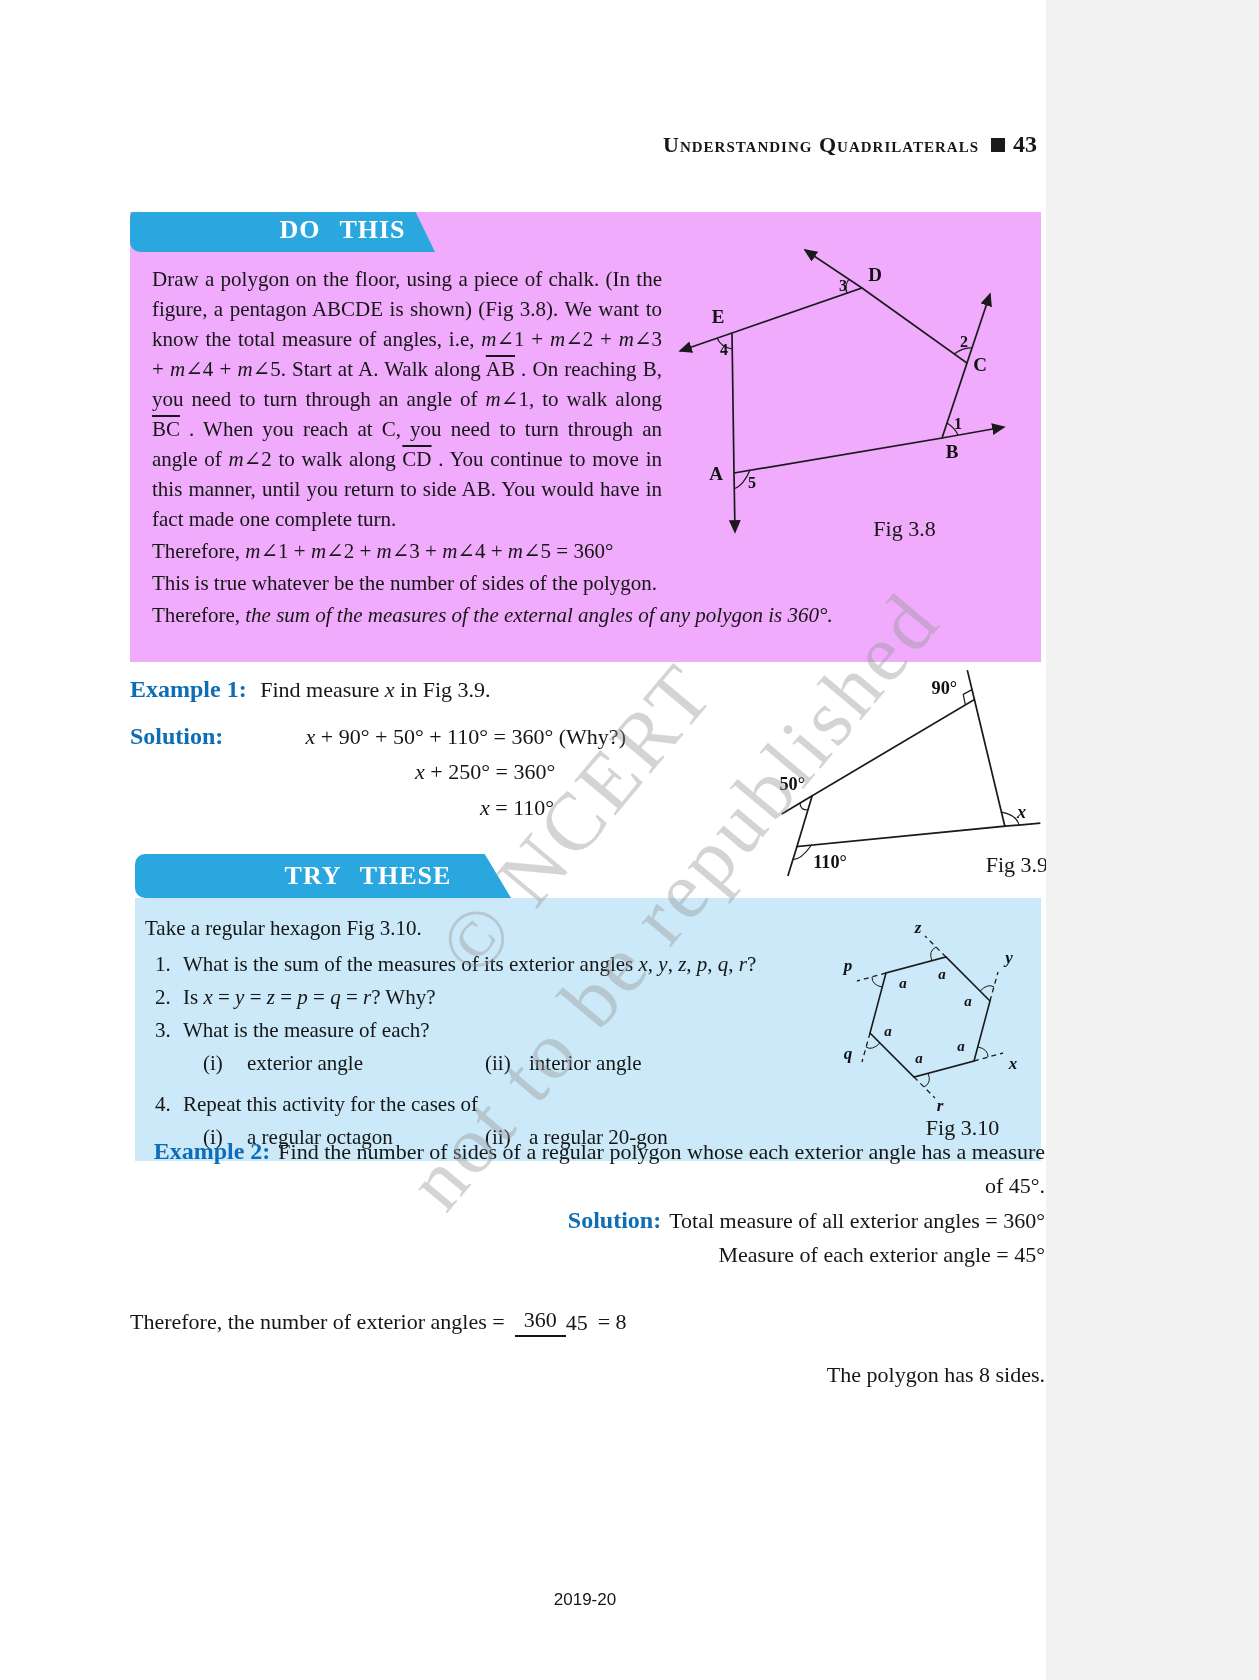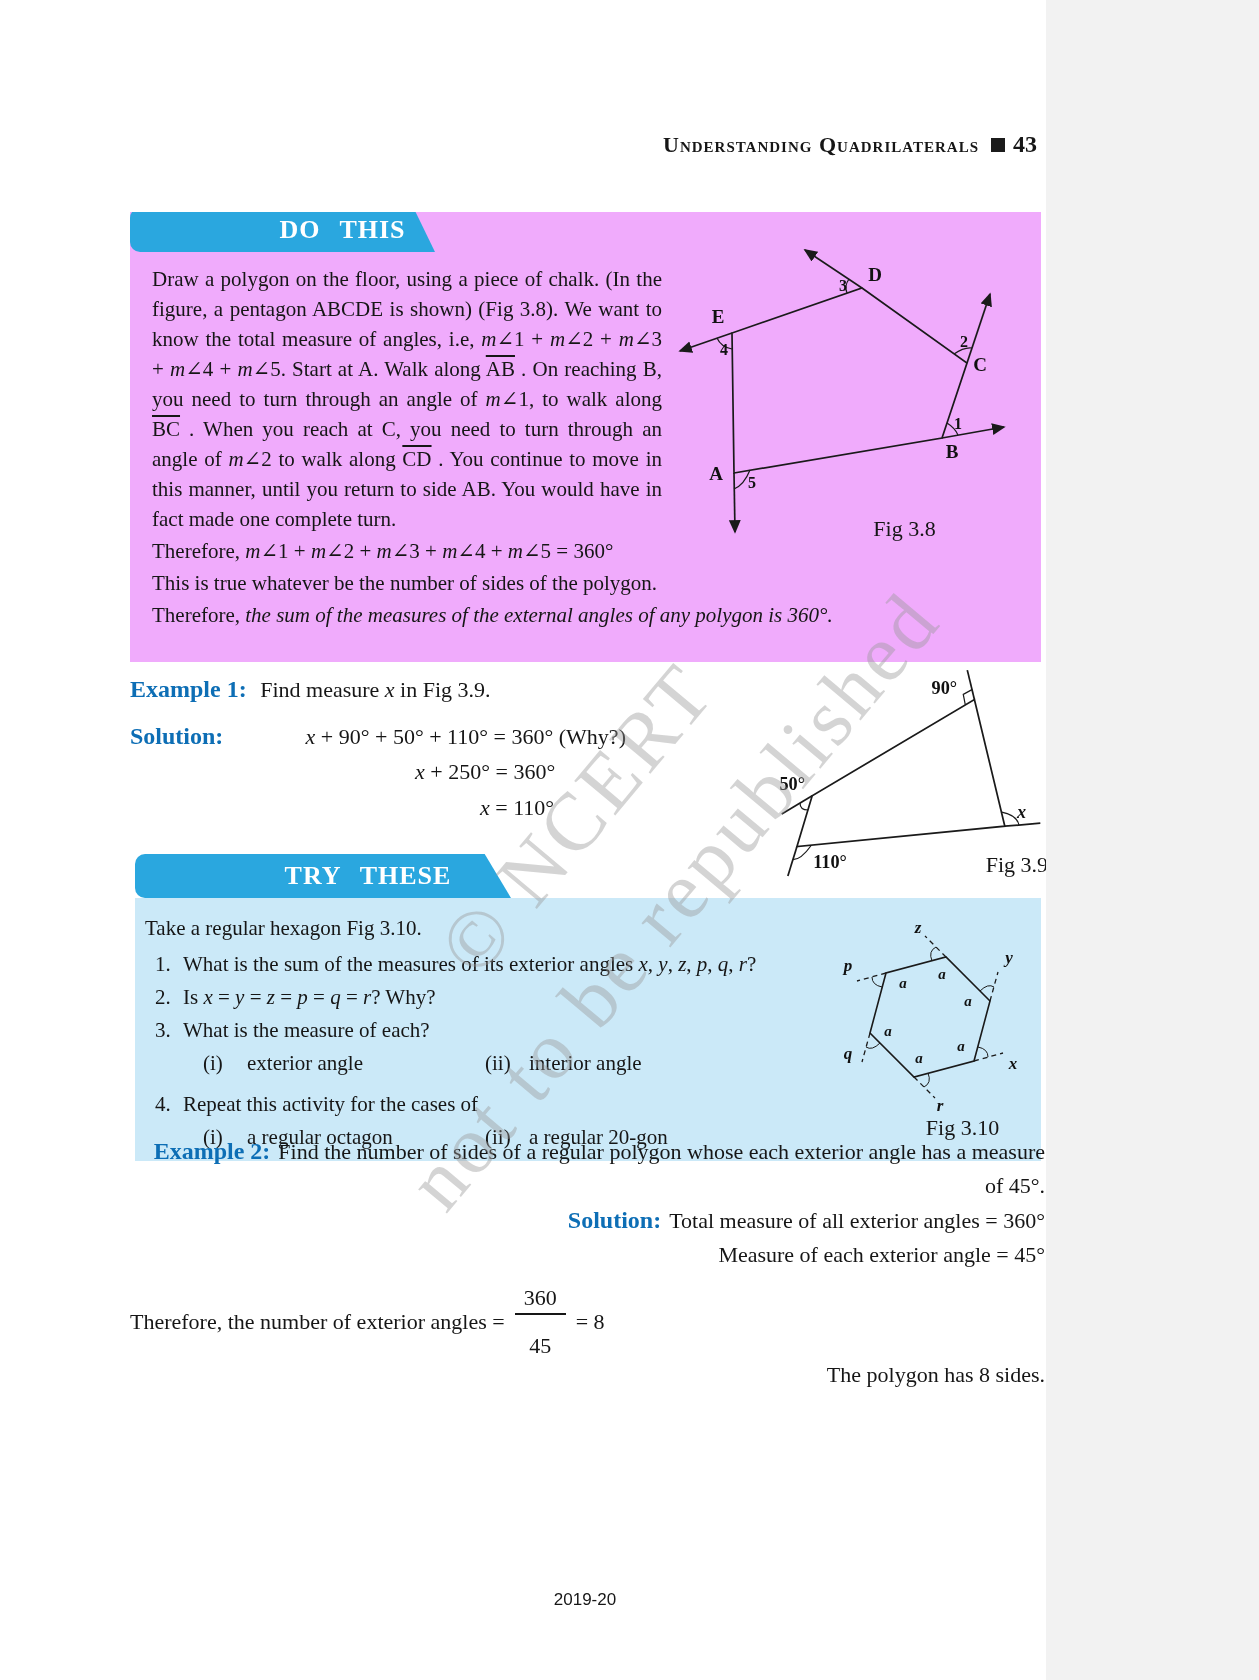--- a/index.html
+++ b/index.html
@@ -75,21 +75,21 @@
   .sub-i{display:inline-block;width:44px;}
   .sub-t{display:inline-block;width:238px;}
   .fig310{position:absolute;left:680px;top:7px;width:235px;text-align:center;}
   .fig310 .figcap{margin-top:-4px;padding-left:60px;}
 
   
   .example2{position:absolute;left:130px;top:1134px;width:915px;font-size:22px;line-height:34px;text-align:right;}
   .example2 p{margin:0;}
   .ex2-sol{margin-top:8px;}
   .frac-row{display:flex;align-items:center;margin-top:14px;height:72px;}
-  .frac{display:inline-flex;flex-direction:column;align-items:center;margin:0 10px;font-size:22px;line-height:26px;gap:16px;}
+  .frac{display:inline-flex;flex-direction:row;align-items:center;margin:0 10px;font-size:22px;line-height:26px;}
   .frac .num{border-bottom:2px solid #161616;padding:0 9px 2px 9px;}
   .frac .den{padding-top:2px;}
   .ex2-last{margin-top:26px;}
 
   
   .footer{position:absolute;top:1590px;left:0;width:1170px;text-align:center;
     font-family:"Liberation Sans","DejaVu Sans",sans-serif;font-size:17px;}
 
   
   .watermark{

